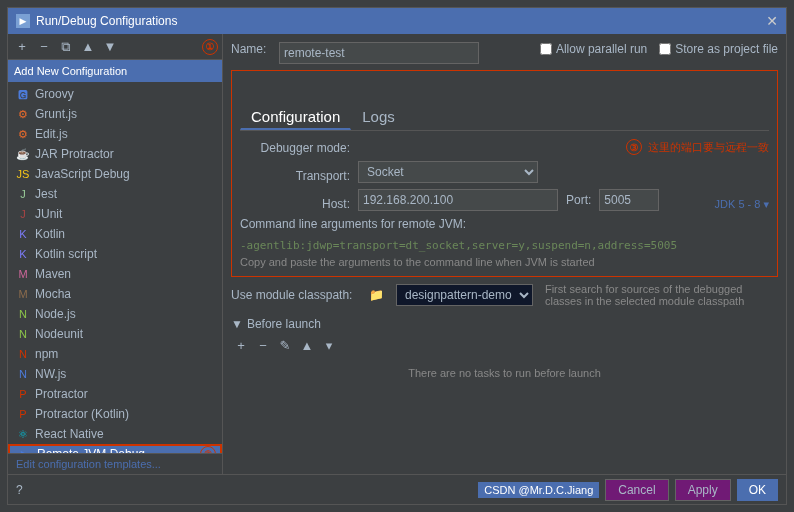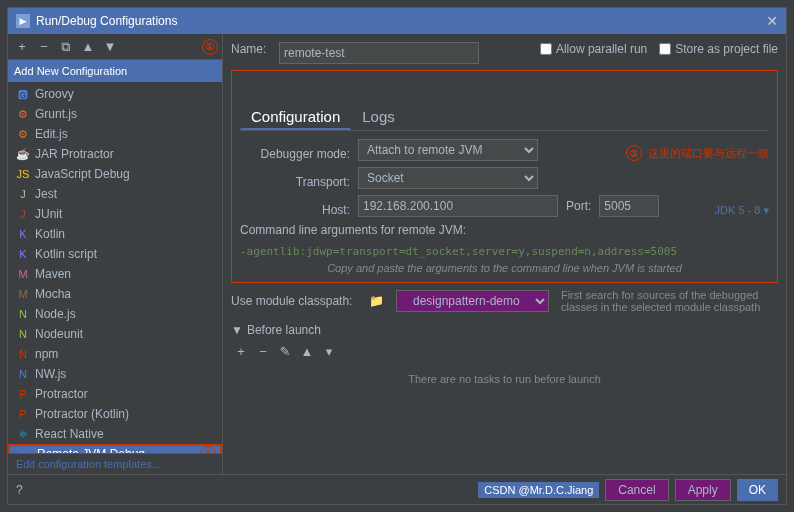--- a/index.html
+++ b/index.html
@@ -294,22 +294,20 @@
     .jdk-badge {
       color: #4b6eaf;
       font-size: 11px;
       cursor: pointer;
     }
     
     .copy-hint {
       color: #888;
       font-size: 11px;
       margin-top: 4px;
-      font-style: italic;
-      text-align: center;
     }
     
     
     .module-section {
       display: flex;
       flex-direction: row;
       gap: 4px;
     }
     
     .module-row {
@@ -319,25 +317,25 @@
     }
     
     .module-label {
       color: #a9b7c6;
       font-size: 12px;
       width: 130px;
     }
     
     .module-select {
       flex: 1;
-      background: #701a75;
+      background: #0f172a;
       border: 1px solid #646464;
       color: #a9b7c6;
       font-size: 12px;
-      padding: 2px 12px;
+      padding: 2px 4px;
       height: 22px;
     }
     
     .module-hint {
       color: #888;
       font-size: 11px;
       padding-left: 8px;
     }
     
     
@@ -572,23 +570,20 @@
           <div class="tab active">
             <span>Configuration</span>
           </div>
           <div class="tab">
             <span>Logs</span>
           </div>
         </div>
 
         <div class="config-row">
           <span class="config-label">Debugger mode:</span>
-          <select class="config-select">
-            <option>Attach to remote JVM</option>
-          </select>
           <div style="margin-left:auto; display:flex; align-items:center; gap:6px;">
             <span class="annotation-num" style="color:#cc3300; border-color:#cc3300; font-size:10px;">③</span>
             <span class="annotation-text" style="color:#cc3300; font-size:11px;">这里的端口要与远程一致</span>
           </div>
         </div>
 
         <div class="config-row">
           <span class="config-label">Transport:</span>
           <select class="config-select">
             <option>Socket</option>

